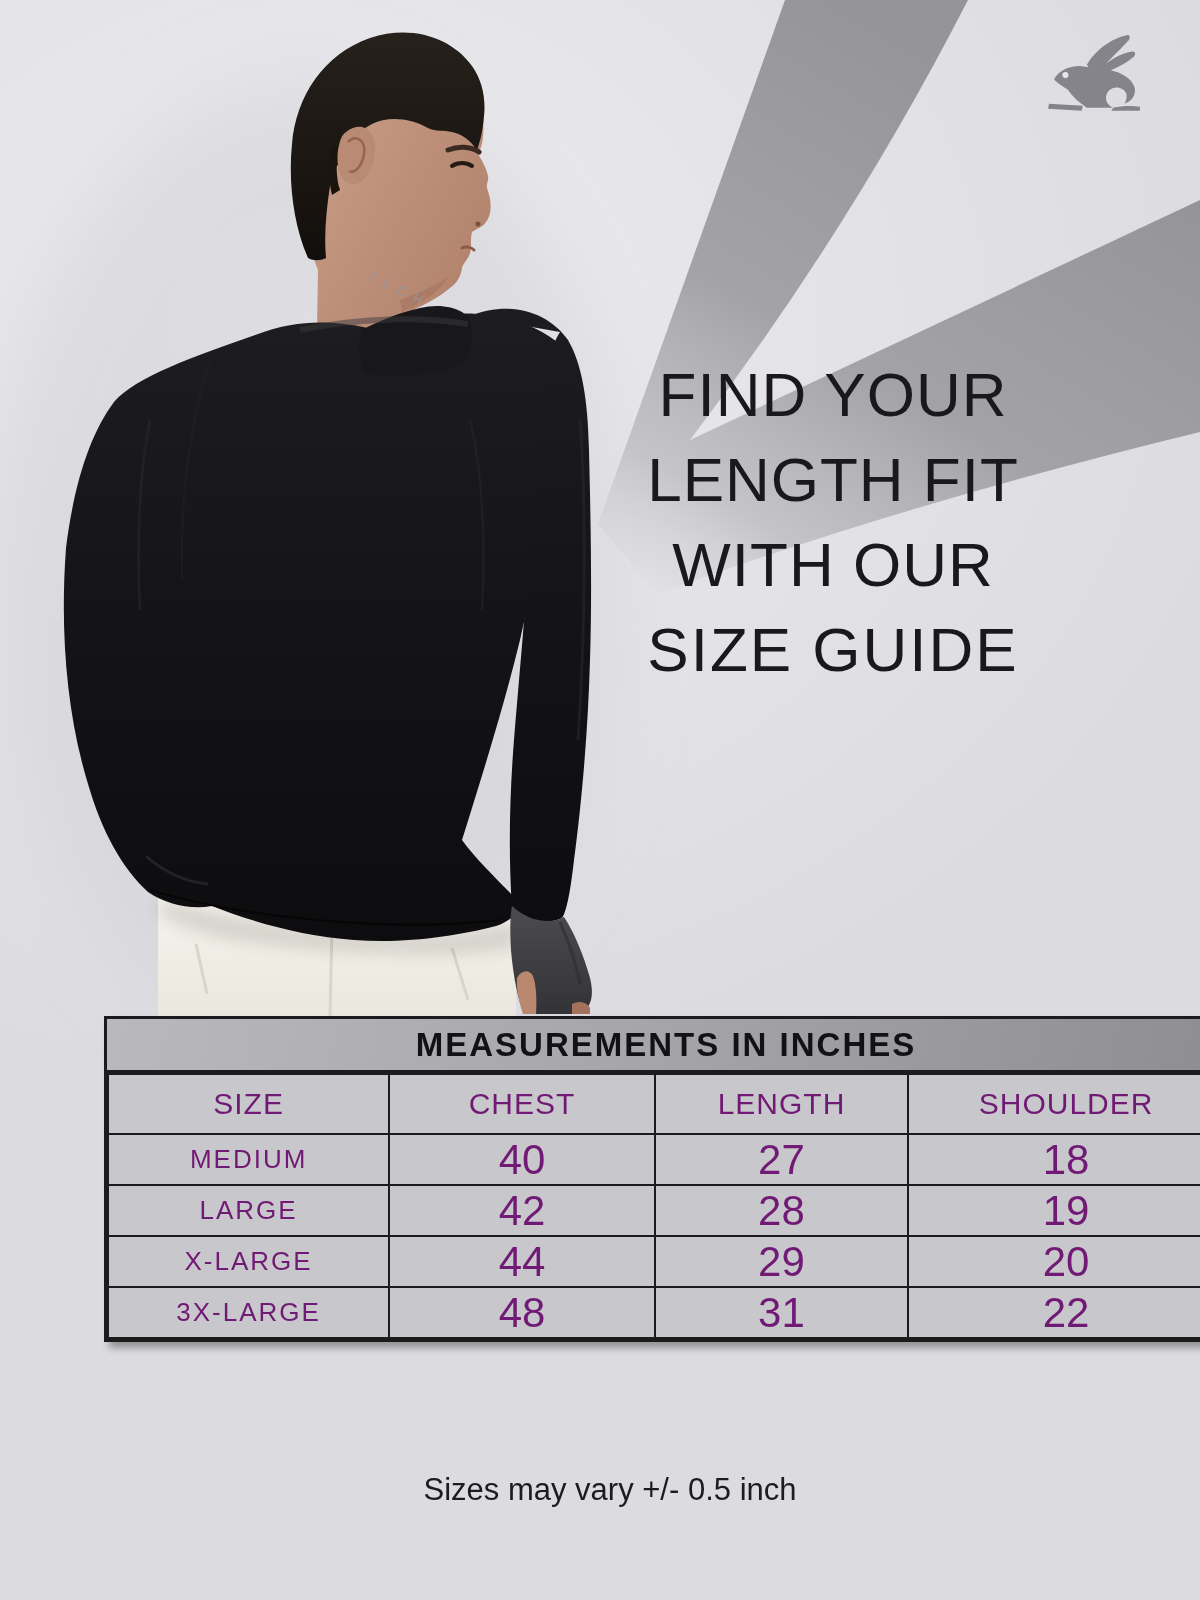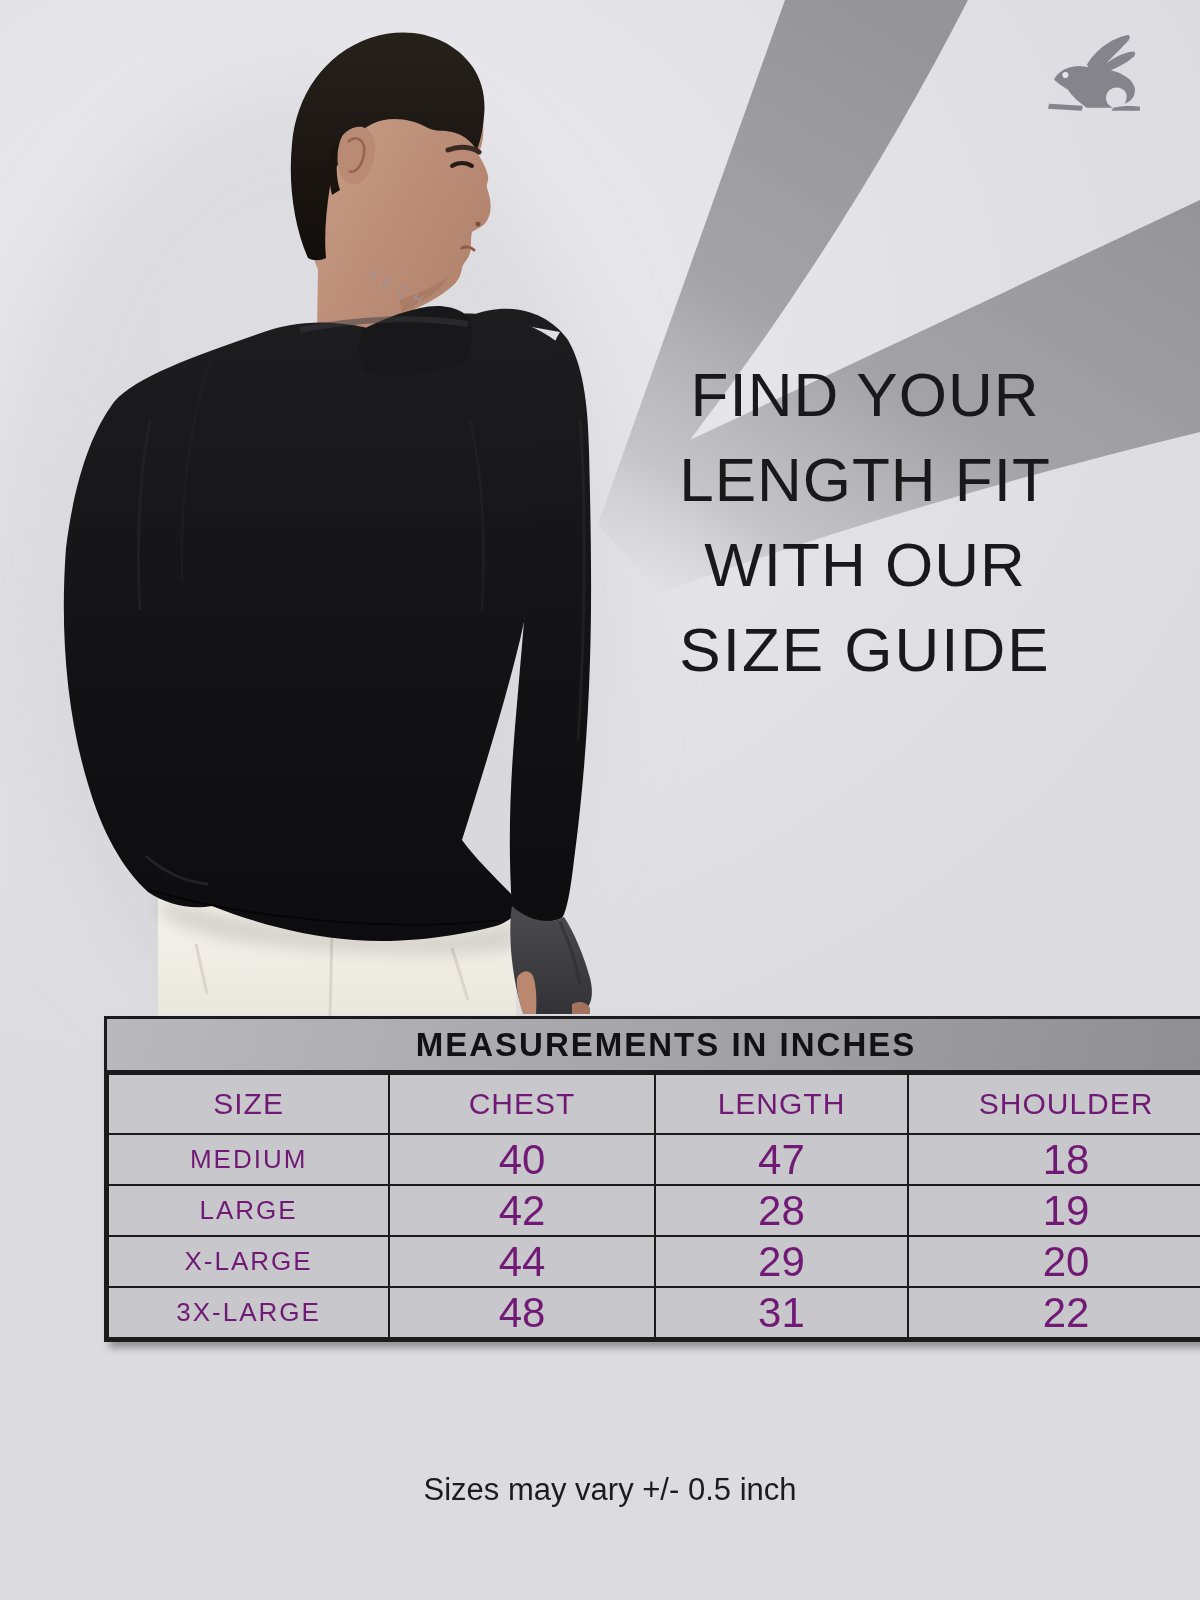--- a/index.html
+++ b/index.html
@@ -12,21 +12,21 @@
   
   #decor{left:0;top:0;width:1200px;height:1600px;pointer-events:none;}
   
   .brand-logo{left:1046px;top:32px;width:98px;height:80px;}
   
   .shoulder-text{
     left:372px;top:268px;transform:rotate(26deg);transform-origin:0 0;
     font-size:13px;letter-spacing:8px;color:#96959b;opacity:.95;white-space:nowrap;
   }
   
-  .headline{left:600px;top:352px;width:530px;text-align:center;
+  .headline{left:568px;top:352px;width:530px;text-align:center;
     font-size:62px;line-height:85px;letter-spacing:1px;color:#19191b;font-weight:400;}
   .headline .emph{font-weight:400;letter-spacing:2px;}
   
   .size-table{
     left:104px;top:1016px;width:1124px;box-sizing:border-box;
     border:3px solid #1b1b1b;background:#c8c7cb;
     box-shadow:5px 6px 7px rgba(40,40,45,.4);
   }
   .t-title{
     height:51px;line-height:51px;text-align:center;
@@ -190,21 +190,21 @@
           <th>SIZE</th>
           <th>CHEST</th>
           <th>LENGTH</th>
           <th>SHOULDER</th>
         </tr>
       </thead>
       <tbody>
         <tr>
           <td class="lbl">MEDIUM</td>
           <td>40</td>
-          <td>47</td>
+          <td>27</td>
           <td>18</td>
         </tr>
         <tr>
           <td class="lbl">LARGE</td>
           <td>42</td>
           <td>28</td>
           <td>19</td>
         </tr>
         <tr>
           <td class="lbl">X-LARGE</td>

